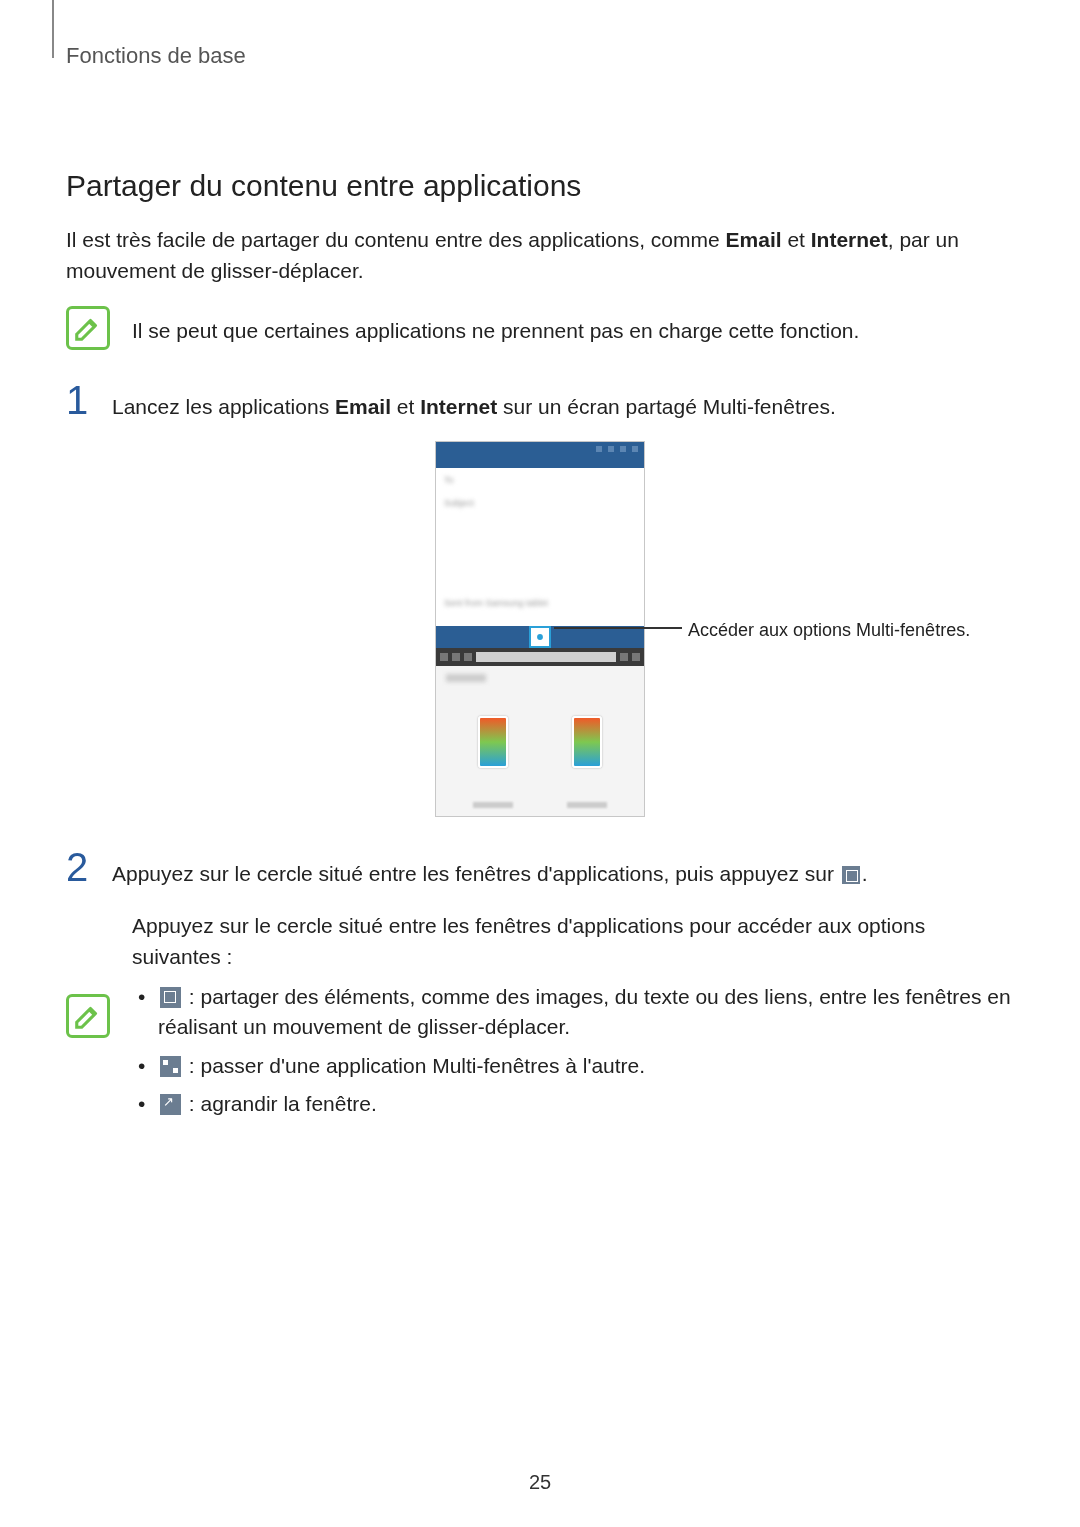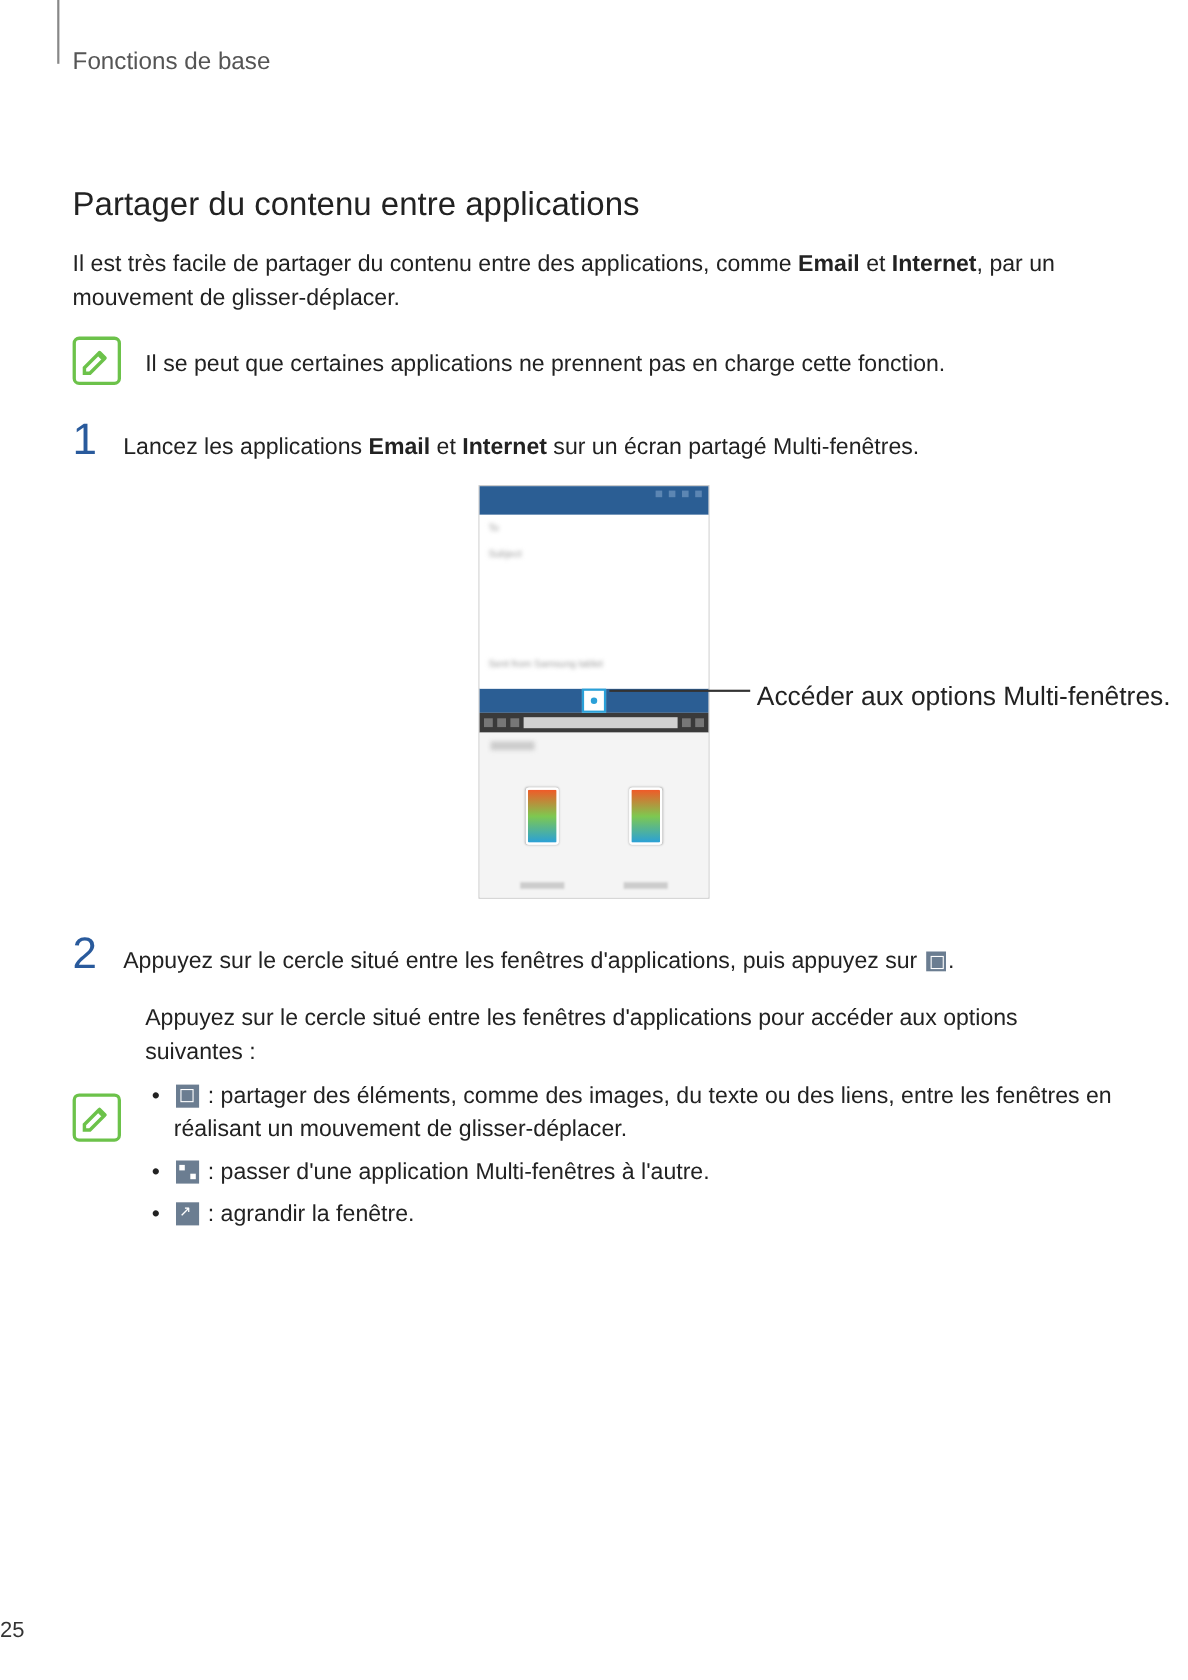--- a/index.html
+++ b/index.html
@@ -110,21 +110,21 @@
     top: 186px;
     left: calc(50% + 14px);
     width: 128px;
     height: 2px;
     background:#333;
   }
   .callout-text {
     position:absolute;
     top: 176px;
     left: calc(50% + 148px);
-    font-size: 24px;
+    font-size: 18px;
     color:#222;
     white-space:nowrap;
   }
   .inline-icon {
     display:inline-block;
     width:18px; height:18px;
     background:#6b7d91;
     vertical-align:-3px;
     margin:0 2px;
   }
@@ -140,21 +140,21 @@
   .inline-icon.close { background:#6b7d91; position:relative; }
   .inline-icon.close::after { content:"✕"; color:#fff; position:absolute; left:3px; top:0; font-size:12px; }
   .inline-icon.lg { width:21px; height:21px; vertical-align:-4px; }
   ul.opts { list-style:none; margin-top:10px; }
   ul.opts li { position:relative; padding-left:26px; margin-bottom:8px; }
   ul.opts li::before {
     content:"•"; position:absolute; left:6px; top:0; color:#222;
   }
   .page-number {
     position:absolute; bottom:30px; left:0; width:100%;
-    font-size:20px; color:#333;
+    text-align:center; font-size:20px; color:#333;
   }
 </style>
 </head>
 <body>
 
 <div class="page">
   <div class="vrule"></div>
   <div class="breadcrumb">Fonctions de base</div>
 
   <h2 class="h2">Partager du contenu entre applications</h2>

